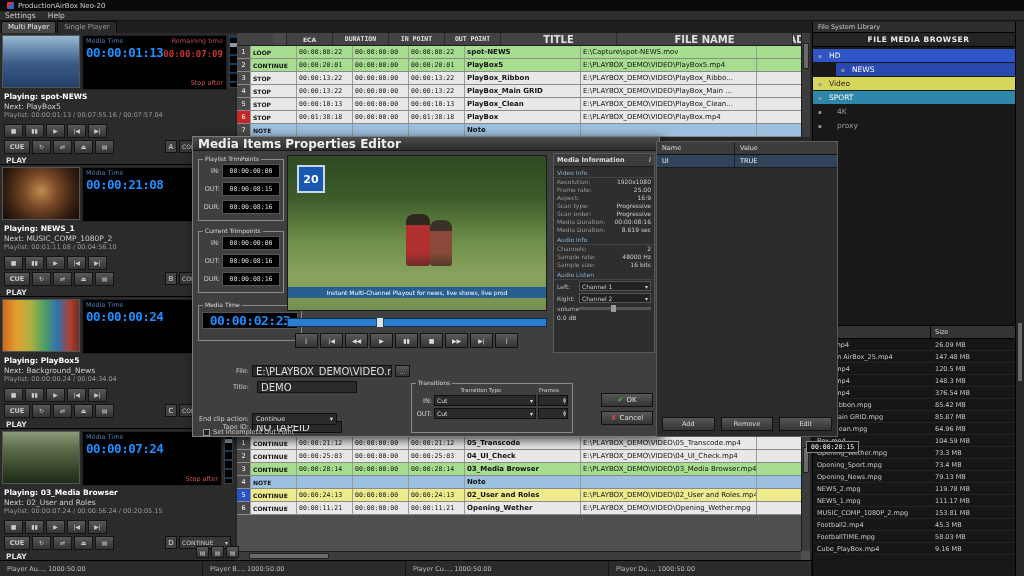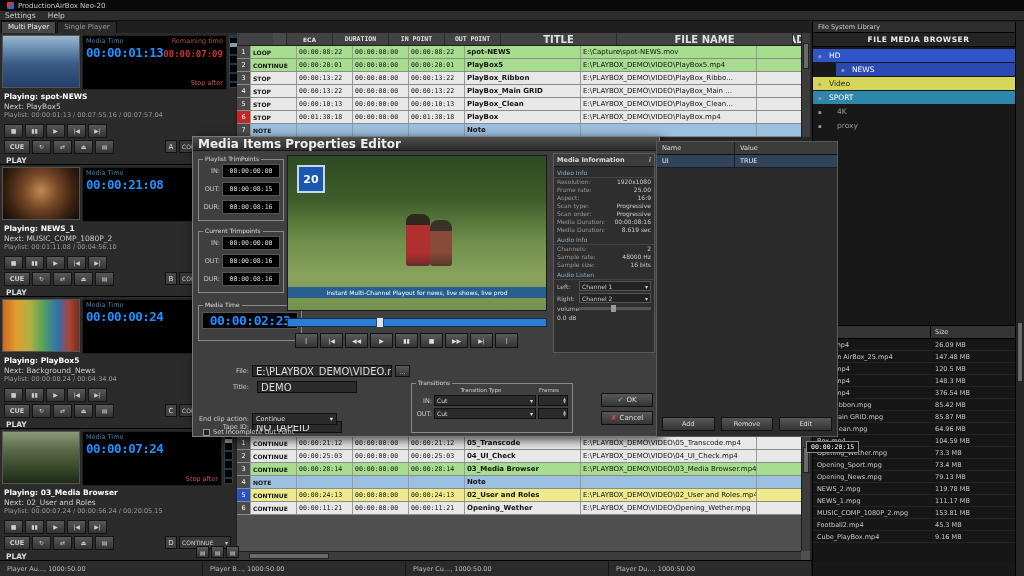--- a/index.html
+++ b/index.html
@@ -658,20 +658,24 @@
           <div class="fl-row">
             <span class="fl-name">MUSIC_COMP_1080P_2.mpg</span>
             <span class="fl-size">153.81 MB</span>
           </div>
 
           <div class="fl-row">
             <span class="fl-name">Football2.mp4</span>
             <span class="fl-size">45.3 MB</span>
           </div>
 
+          <div class="fl-row">
+            <span class="fl-name">FootballTIME.mpg</span>
+            <span class="fl-size">58.03 MB</span>
+          </div>
 
           <div class="fl-row">
             <span class="fl-name">Cube_PlayBox.mp4</span>
             <span class="fl-size">9.16 MB</span>
           </div>
         </div>
     </div>
     <div class="lib-scroll">
         <span class="vthumb"></span>
       </div>

